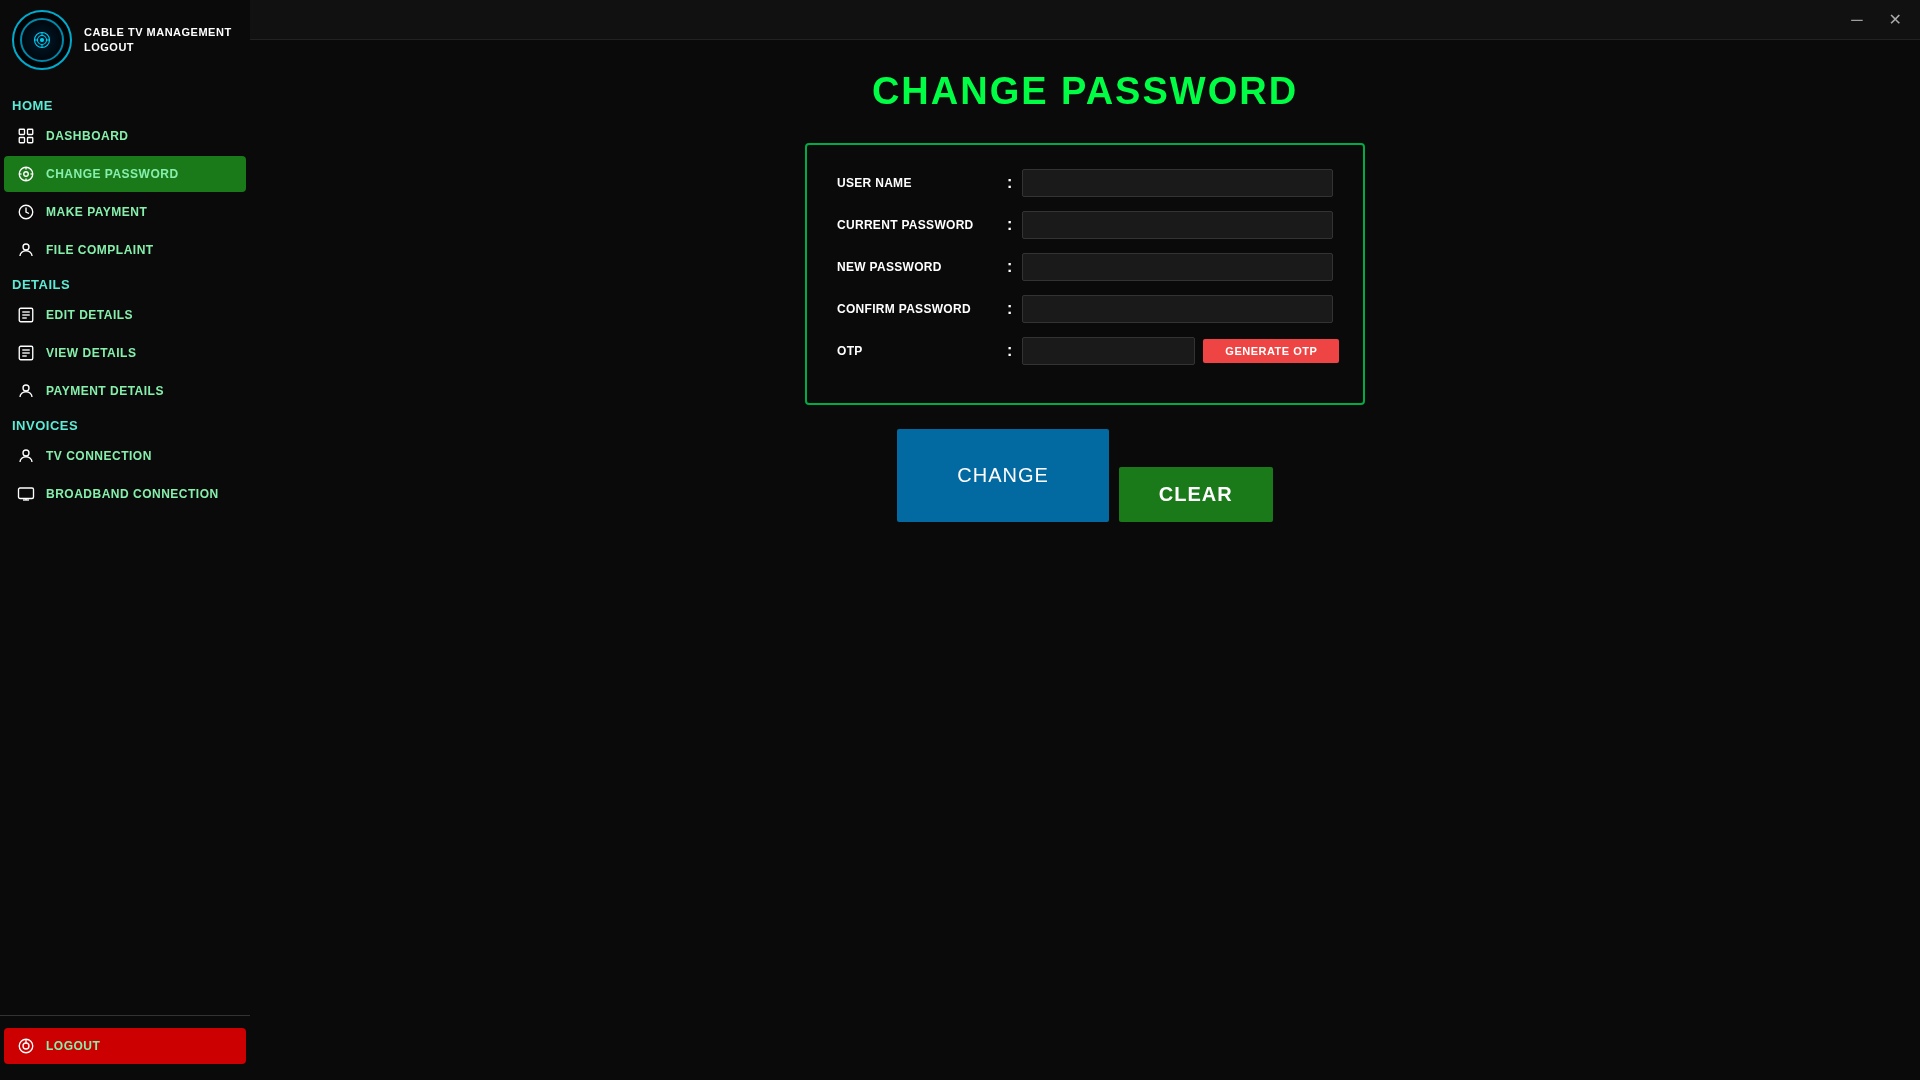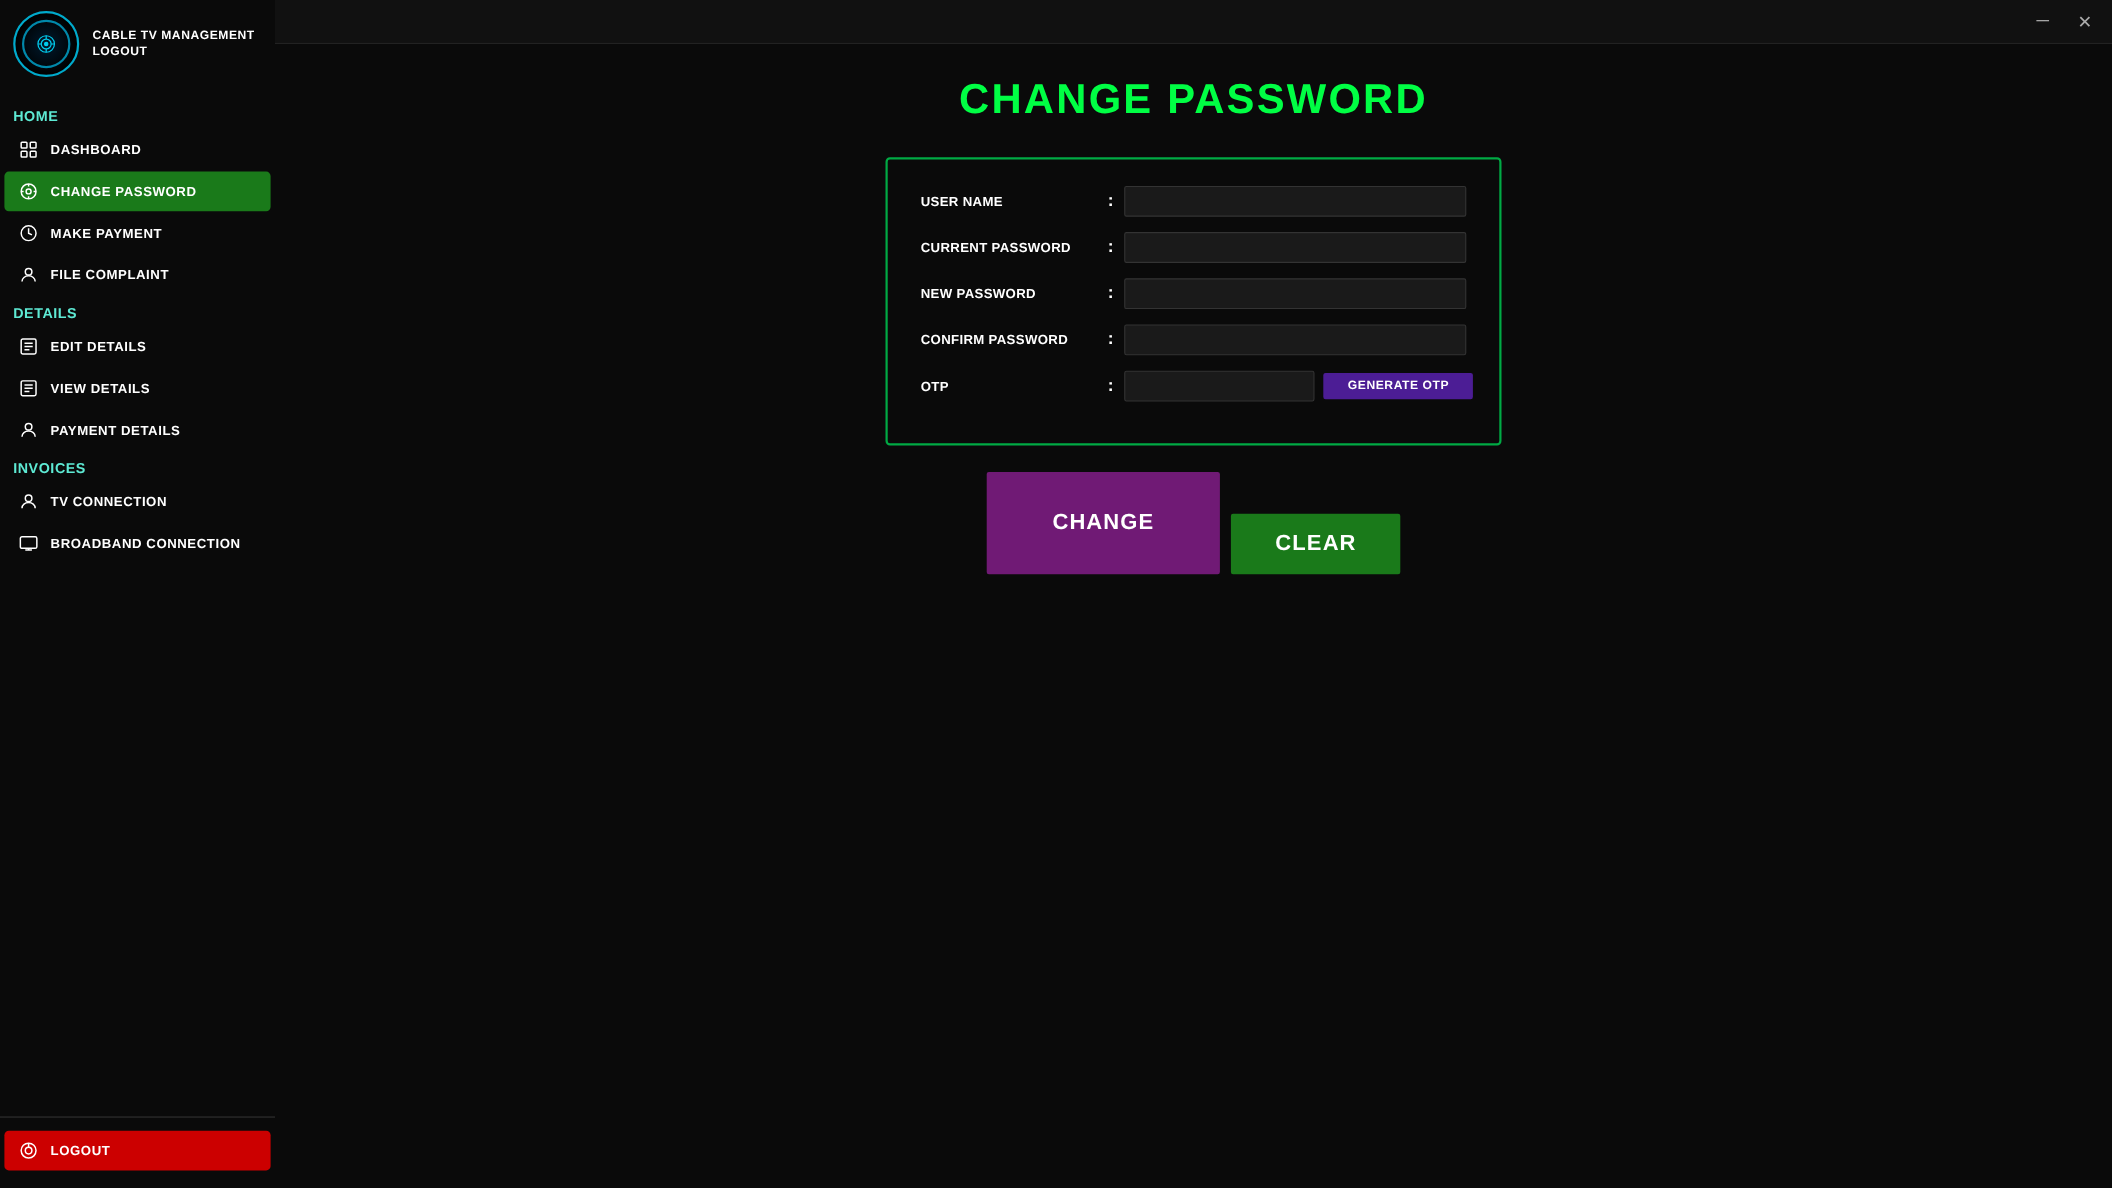--- a/index.html
+++ b/index.html
@@ -105,21 +105,21 @@
     }
 
     .sidebar-item {
       display: flex;
       align-items: center;
       gap: 10px;
       padding: 8px 12px;
       cursor: pointer;
       font-size: 12px;
       font-weight: bold;
-      color: #ffffff;
+      color: #86efac;
       letter-spacing: 0.5px;
       border-radius: 4px;
       margin: 1px 4px;
     }
     .sidebar-item.active {
       background: #1a7a1a;
       border-radius: 4px;
     }
     .sidebar-item.logout {
       background: #cc0000;
@@ -219,46 +219,46 @@
       border: 1px solid #333;
       color: #ffffff;
       padding: 4px 8px;
       font-size: 12px;
       outline: none;
       border-radius: 2px;
       flex: 1;
     }
 
     .generate-otp-btn {
-      background: #4c1d95;
+      background: #ef4444;
       color: #ffffff;
       border: none;
       padding: 6px 22px;
       font-size: 11px;
       font-weight: bold;
       cursor: pointer;
       border-radius: 2px;
       letter-spacing: 0.5px;
       white-space: nowrap;
     }
 
     
     .action-buttons {
       display: flex;
       gap: 10px;
       margin-top: 24px;
     }
 
     .btn-change {
-      background: #701a75;
+      background: #0369a1;
       color: #ffffff;
       border: none;
       padding: 16px 60px;
       font-size: 20px;
-      font-weight: bold;
+      font-weight: normal;
       cursor: pointer;
       letter-spacing: 1px;
       border-radius: 2px;
     }
 
     .btn-clear {
       background: #1a7a1a;
       color: #ffffff;
       border: none;
       padding: 16px 40px;

